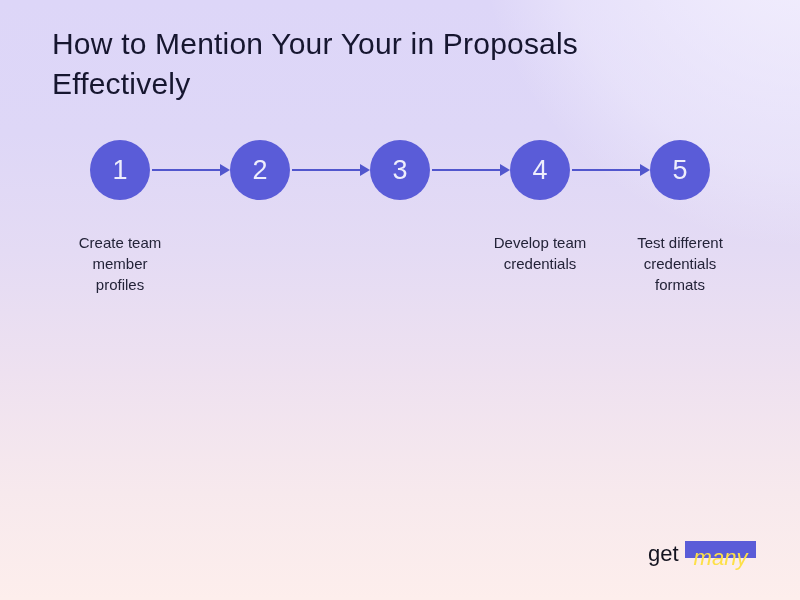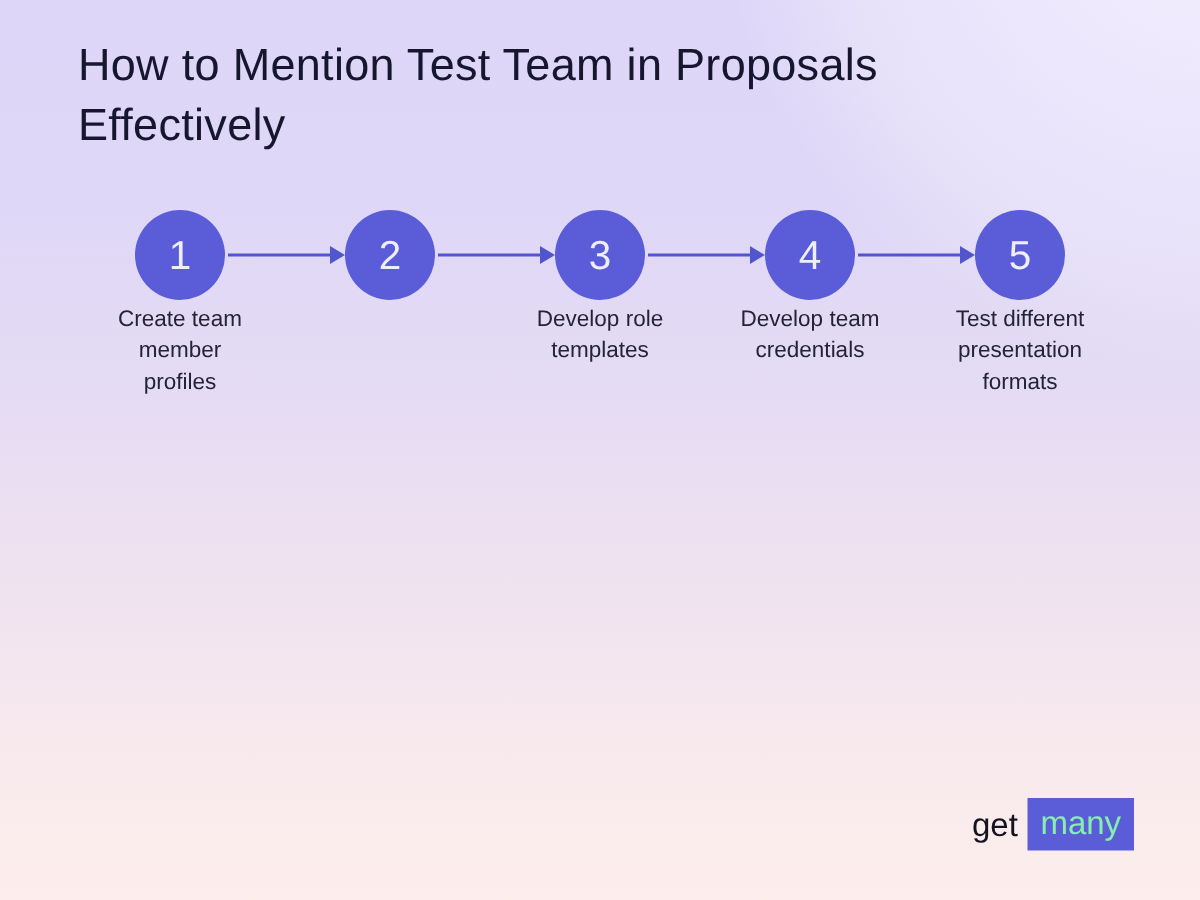--- a/index.html
+++ b/index.html
@@ -46,21 +46,21 @@
     display: flex;
     align-items: center;
     justify-content: center;
   }
   .circle-num {
     color: #eeeefc;
     font-size: 27px;
     line-height: 1;
   }
   .step-label {
-    margin-top: 2px;
+    margin-top: 32px;
     font-size: 15px;
     line-height: 21px;
     color: #232338;
     white-space: pre-line;
   }
   .arrow {
     position: absolute;
     top: 164px;
     width: 78px;
     height: 12px;
@@ -82,41 +82,41 @@
     border-left: 10px solid #5156cd;
     border-top: 6px solid transparent;
     border-bottom: 6px solid transparent;
   }
   .logo {
     position: absolute;
     left: 648px;
     top: 541px;
     height: 17px;
     display: flex;
-    align-items: center;
     gap: 6px;
   }
   .logo-prefix {
     font-size: 22px;
     color: #141420;
   }
   .logo-suffix {
     font-size: 22px;
-    color: #86efac;
+    color: #fde047;
     background: #5a5cd8;
     padding: 4px 9px 5px 9px;
+    font-style: italic;
   }
 </style>
 </head>
 <body>
 
 <div class="slide">
   <div class="glow"></div>
 
-  <div class="title">How to Mention Test Team in Proposals
+  <div class="title">How to Mention Your Your in Proposals
 Effectively</div>
 
   <div class="step" style="left:50px">
     <div class="circle">
       <span class="circle-num">1</span>
     </div>
     <div class="step-label">Create team
 member
 profiles</div>
   </div>
@@ -124,38 +124,36 @@
   <div class="step" style="left:190px">
     <div class="circle">
       <span class="circle-num">2</span>
     </div>
   </div>
 
   <div class="step" style="left:330px">
     <div class="circle">
       <span class="circle-num">3</span>
     </div>
-    <div class="step-label">Develop role
-templates</div>
   </div>
 
   <div class="step" style="left:470px">
     <div class="circle">
       <span class="circle-num">4</span>
     </div>
     <div class="step-label">Develop team
 credentials</div>
   </div>
 
   <div class="step" style="left:610px">
     <div class="circle">
       <span class="circle-num">5</span>
     </div>
     <div class="step-label">Test different
-presentation
+credentials
 formats</div>
   </div>
 
   <div class="arrow" style="left:152px">
     <div class="arrow-line"></div>
     <div class="arrow-head"></div>
   </div>
   <div class="arrow" style="left:292px">
     <div class="arrow-line"></div>
     <div class="arrow-head"></div>

